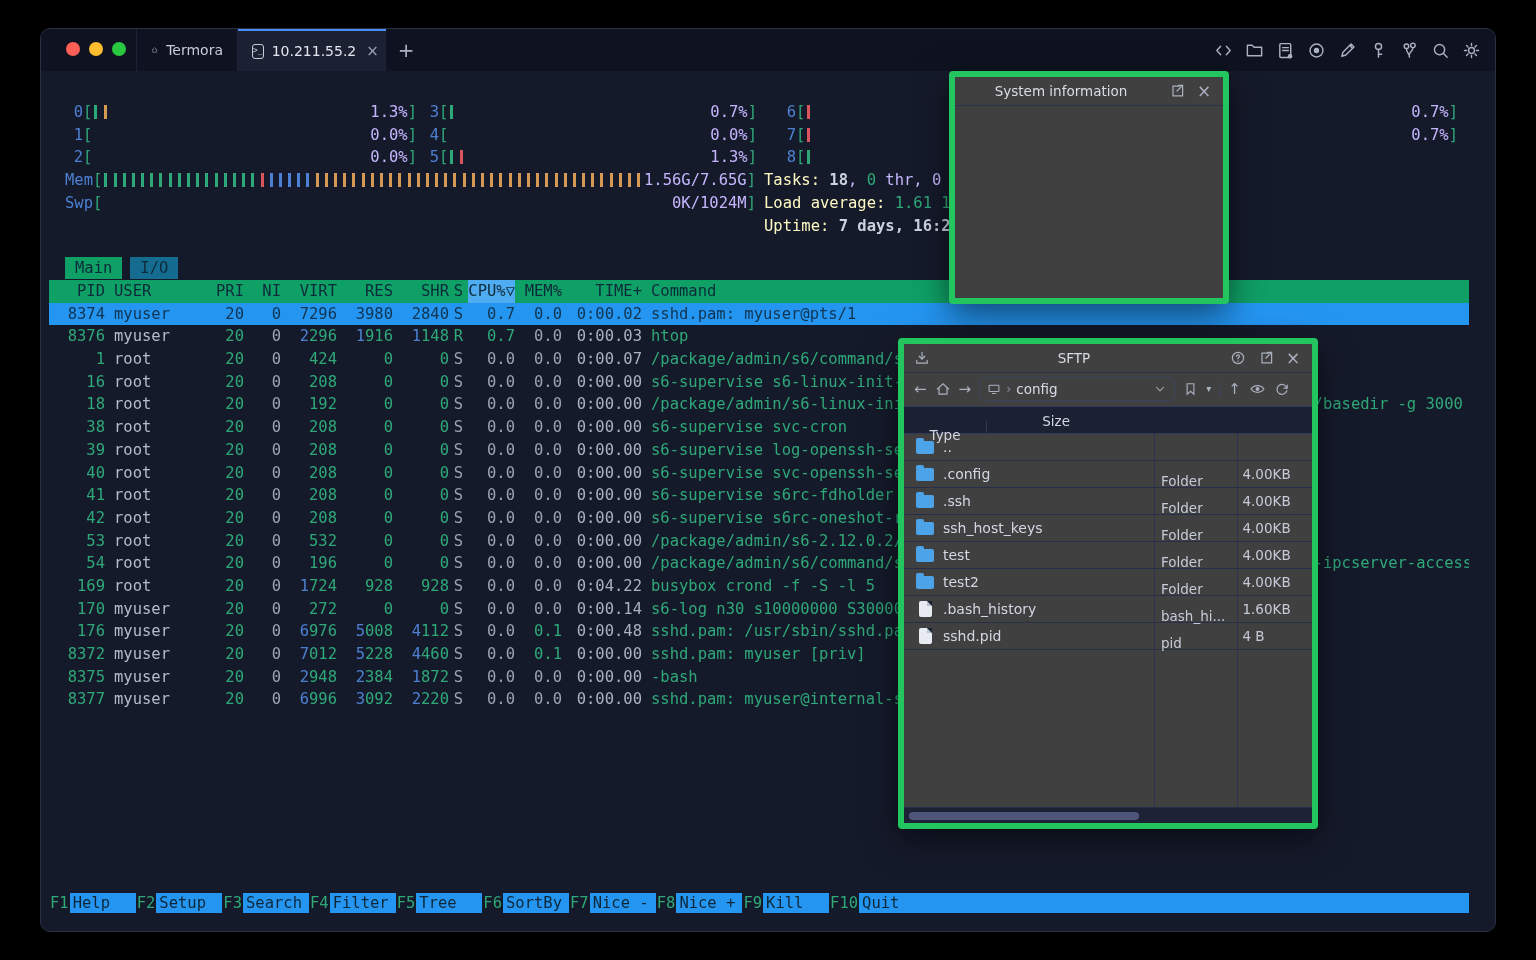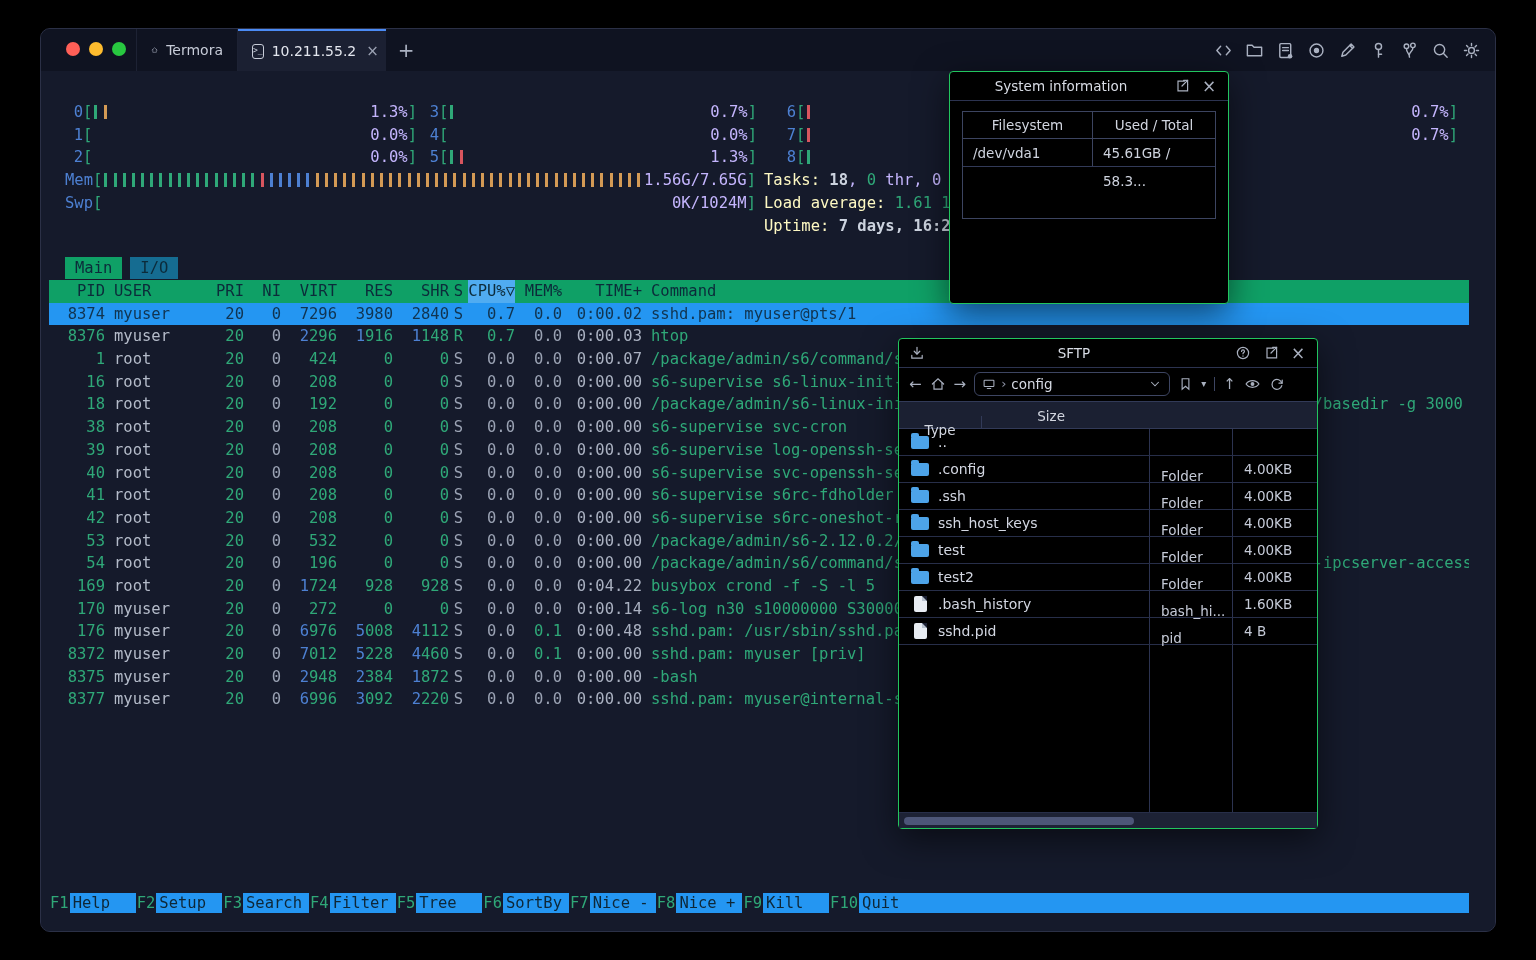--- a/index.html
+++ b/index.html
@@ -61,21 +61,21 @@
   .v-zero{color:#9aa2b3}.v-pos{color:#2fa878}.s-run{color:#2fa878}
   .pr.sel { background:#2496f2; }
   .pr.sel .c, .pr.sel .c i { color:#113450 !important; }
 
   .fnbar { position:absolute; left:8px; right:26px; top:822px; height:20px; display:flex; }
   .fk { color:#2fa878; padding:0 1px; line-height:20px; }
   .fl { background:#2496f2; color:#0e2737; width:66px; padding-left:3px; line-height:20px; }
   .fn-fill { flex:1; background:#2496f2; }
 
   
-  .panel { position:absolute; background:#000000; border:1px solid #22c55e; border-radius:4px;
+  .panel { position:absolute; background:#404040; border:6px solid #22c55e; border-radius:4px;
     box-shadow:0 10px 34px rgba(0,0,0,.55); color:#c9ced9; font-size:13.5px; z-index:5; }
   .p-head { display:flex; align-items:center; height:29px; padding:0 10px; border-bottom:1px solid #2c3350; }
   .p-title { flex:1; text-align:center; color:#d8dce5; }
   .p-ic { width:16px; height:16px; margin-left:12px; display:inline-flex; }
   .p-ic svg { width:100%; height:100%; stroke:#a9b0bf; fill:none; stroke-width:1.5; stroke-linecap:round; }
   .x-glyph { color:#a9b0bf; font-size:17px; line-height:16px; }
 
   
   .sysinfo { left:908px; top:42px; width:280px; height:233px; }
   .si-row { display:flex; align-items:center; margin:8px 12px 0 12px; }
@@ -284,32 +284,20 @@
       <span class="p-title">System information</span>
       <span class="p-ic">
           <svg viewBox="0 0 20 20">
             <path d="M13 4 h-8 v12 h12 v-8"></path>
             <path d="M10 10 L17 3"></path>
             <path d="M12 3 h5 v5"></path>
           </svg>
         </span>
       <span class="p-ic x-glyph">×</span>
     </div>
-    <div class="si-table">
-      <div class="si-thead">
-        <div class="si-col1">Filesystem</div>
-        <div class="si-col2">Used / Total</div>
-      </div>
-      <div id="si-fsrows">
-          <div class="si-frow">
-            <div class="si-col1">/dev/vda1</div>
-            <div class="si-col2">45.61GB / 58.3...</div>
-          </div>
-        </div>
-    </div>
   </div>
 
   <div class="panel sftp">
     <div class="p-head">
       <span class="p-ic" style="margin-left:0">
           <svg viewBox="0 0 20 20">
             <path d="M10 3 v8"></path>
             <path d="M6.5 7.8 L10 11.3 L13.5 7.8"></path>
             <path d="M3.5 13 v3.5 h13 V13"></path>
           </svg>

